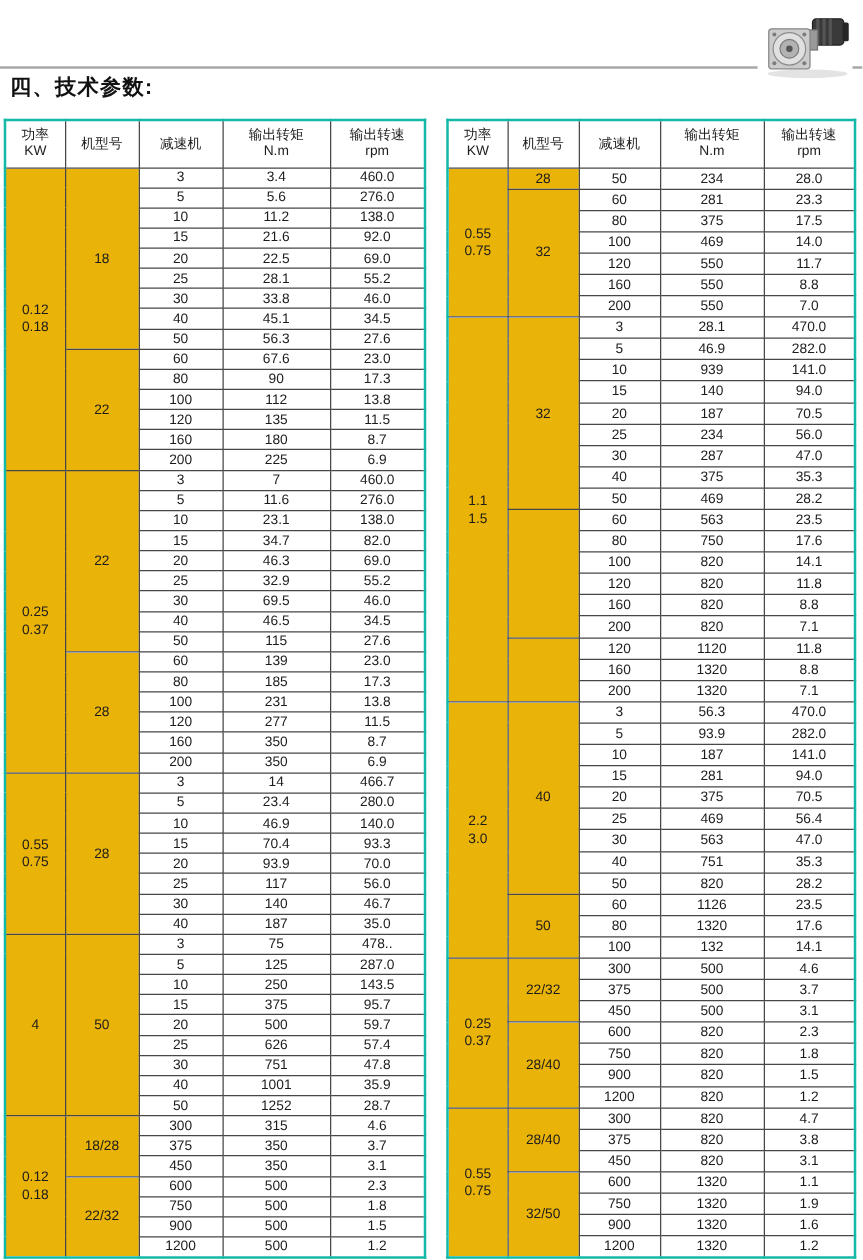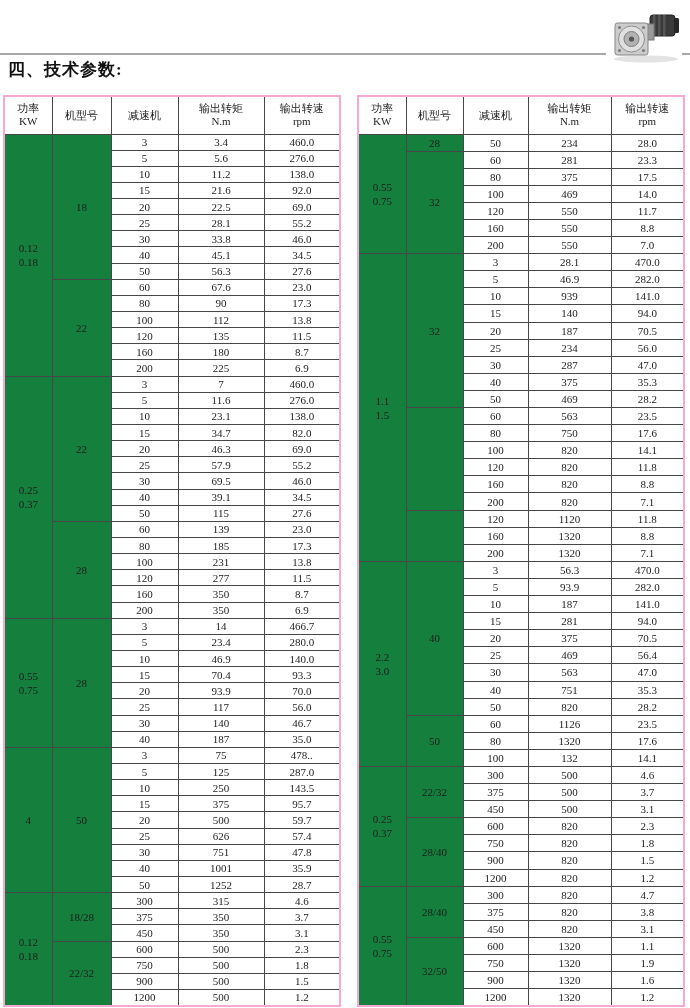--- a/index.html
+++ b/index.html
@@ -3,21 +3,21 @@
 <meta charset="utf-8">
 <style>
   * { margin: 0; padding: 0; box-sizing: border-box; }
   html, body { background: #ffffff; }
   body {
     width: 690px; height: 1008px;
     position: relative;
     font-family: "Liberation Sans", "DejaVu Sans", sans-serif;
     color: #1a1a1a;
   }
-  .page { position: absolute; inset: 0; background: #fff; font-family: Liberation Serif, serif; }
+  .page { position: absolute; inset: 0; background: #fff; }
 
   .top-rule {
     position: absolute; left: 0; top: 53px;
     width: 690px; height: 2px; background: #a8a8a8;
   }
 
   .title {
     position: absolute; left: 8px; top: 58px;
     font-size: 17px; font-weight: bold; color: #111;
     letter-spacing: 1px;
@@ -29,38 +29,38 @@
   }
 
   .tbl-host { position: absolute; top: 95px; }
   #table-left  { left: 3px;   width: 336px; }
   #table-right { left: 357px; width: 326px; }
 
   .tbl-host table {
     border-collapse: collapse;
     table-layout: fixed;
     width: 100%;
-    border: 2px solid #f9a8d4;
+    border: 2px solid #14b8a6;
   }
   .tbl-host th, .tbl-host td {
     border: 1px solid #474747;
     text-align: center;
     vertical-align: middle;
     font-size: 11px;
     color: #1c1c1c;
     padding: 0;
     overflow: hidden;
     white-space: nowrap;
   }
   .tbl-host thead tr { height: 38px; }
   .tbl-host th { font-weight: normal; line-height: 13px; }
   #table-left  tbody tr { height: 16.15px; }
   #table-right tbody tr { height: 17.1px; }
   .power-cell div { line-height: 14px; }
-  .power-cell, .model-cell { background: #15803d; }
+  .power-cell, .model-cell { background: #eab308; }
 </style>
 </head>
 <body>
 
 <div class="page">
 
   <div class="top-rule"></div>
 
   <div class="product-photo">
     <svg width="76" height="54" viewBox="0 0 76 54">
@@ -222,31 +222,31 @@
             <td>34.7</td>
             <td>82.0</td>
           </tr>
           <tr>
             <td>20</td>
             <td>46.3</td>
             <td>69.0</td>
           </tr>
           <tr>
             <td>25</td>
-            <td>57.9</td>
+            <td>32.9</td>
             <td>55.2</td>
           </tr>
           <tr>
             <td>30</td>
             <td>69.5</td>
             <td>46.0</td>
           </tr>
           <tr>
             <td>40</td>
-            <td>39.1</td>
+            <td>46.5</td>
             <td>34.5</td>
           </tr>
           <tr>
             <td>50</td>
             <td>115</td>
             <td>27.6</td>
           </tr>
           <tr>
             <td rowspan="6" class="model-cell">28</td>
             <td>60</td>

